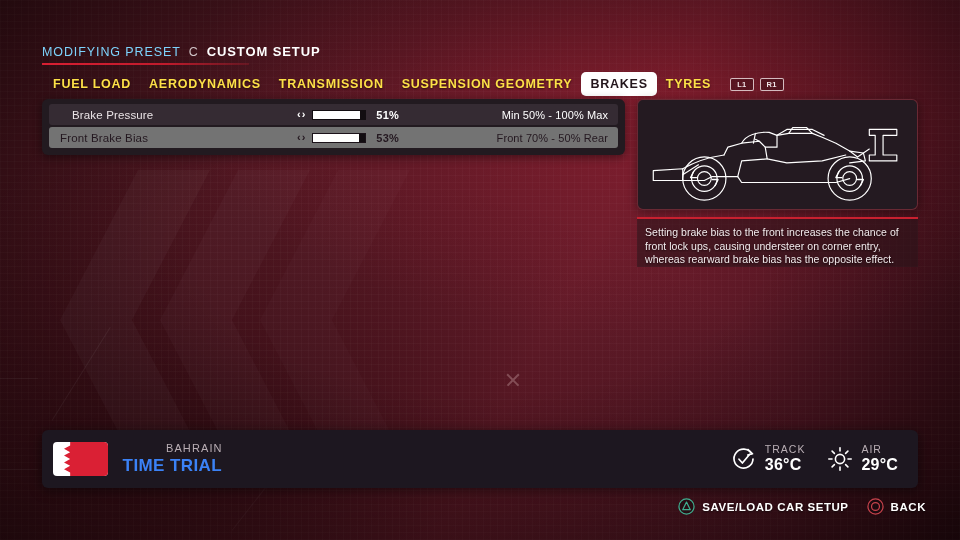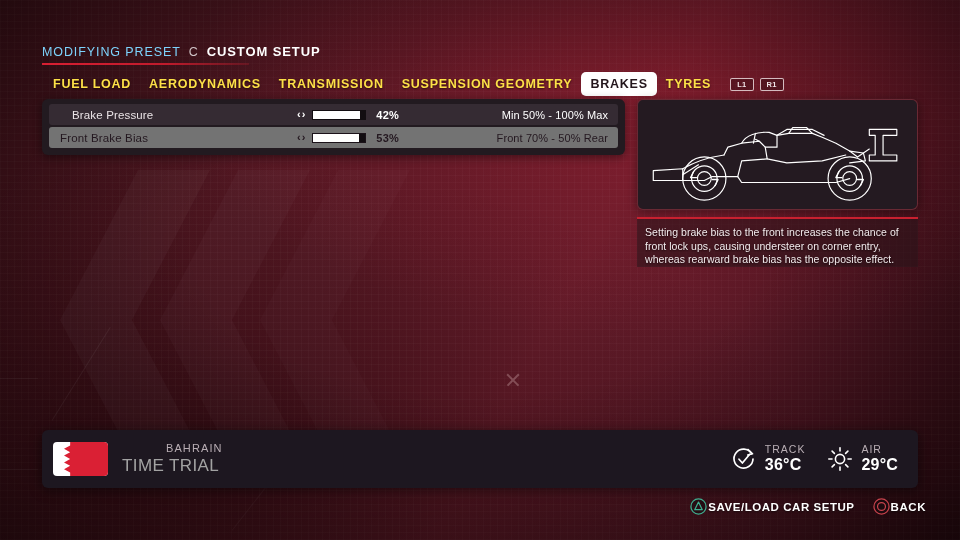--- a/index.html
+++ b/index.html
@@ -201,36 +201,36 @@
   }
   .flag-red {
     position:absolute; right:0; top:0; bottom:0; width:44px; background:#da2034;
     clip-path:polygon(14% 0%, 100% 0%, 100% 100%, 14% 100%, 14% 90%, 0% 80%, 14% 70%, 0% 60%, 14% 50%, 0% 40%, 14% 30%, 0% 20%, 14% 10%);
   }
   .venue { margin-left:14px; line-height:1.05; }
   .venue-country {
     font-size:11px; letter-spacing:1.1px; color:#b9aeb4; font-weight:400;padding-left:44px;
   }
   .venue-mode {
-    font-size:17px; letter-spacing:0.4px; color:#a3a3a3; font-weight:normal; margin-top:3px;
+    font-size:17px; letter-spacing:0.4px; color:#3b82f6; font-weight:bold; margin-top:3px;text-align:center;
   }
   .spacer { flex:1; }
   .weather { display:flex; align-items:center; gap:22px; }
   .wx { display:flex; align-items:center; gap:8px; }
   .wx-icon { width:26px; height:26px; flex:none; }
   .wx-text { line-height:1.05; }
   .wx-label { font-size:10.5px; letter-spacing:1px; color:#b9aeb4; }
   .wx-val { font-size:16px; font-weight:bold; color:#ffffff; margin-top:2px; letter-spacing:0.2px; }
 
   
   #prompts {
     position:absolute; right:34px; top:498px;
     display:flex; align-items:center; gap:18px;
   }
-  .prompt { display:flex; align-items:center; gap:1px; }
+  .prompt { display:flex; align-items:center; gap:7px; }
   .pbtn { width:17px; height:17px; flex:none; }
   .plabel {
     font-size:11.5px; font-weight:bold; letter-spacing:0.55px; color:#ffffff;
     text-shadow:0 1px 2px rgba(0,0,0,0.6);
   }
 </style>
 </head>
 <body>
 
 <div id="bg">
@@ -273,21 +273,21 @@
   <div class="row normal">
     <span class="row-label">Brake Pressure</span>
     <div class="row-mid">
       <div class="arrows">
         <span class="arrow">‹</span>
         <span class="arrow">›</span>
       </div>
       <div class="bar">
         <div class="bar-fill" style="width: 90%;"></div>
       </div>
-      <span class="pct">42%</span>
+      <span class="pct">51%</span>
     </div>
     <span class="row-range">Min 50% - 100% Max</span>
   </div>
 
   <div class="row selected">
     <span class="row-label">Front Brake Bias</span>
     <div class="row-mid">
       <div class="arrows">
         <span class="arrow">‹</span>
         <span class="arrow">›</span>

